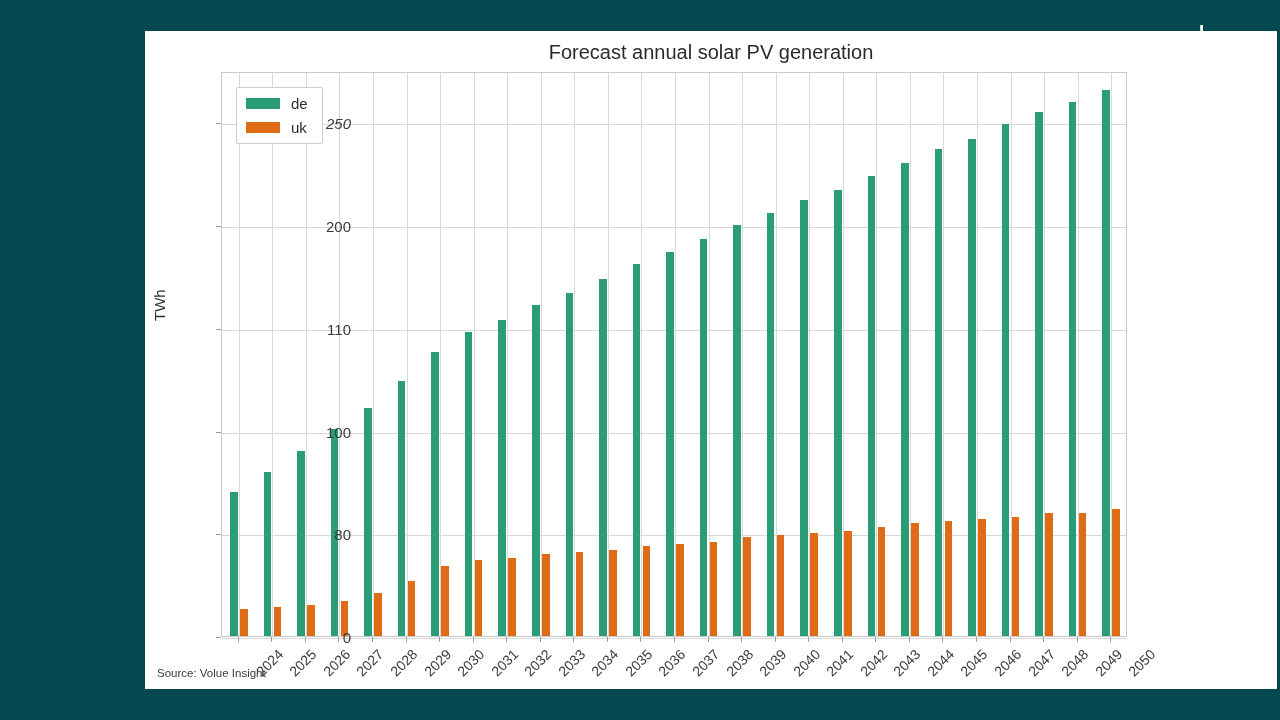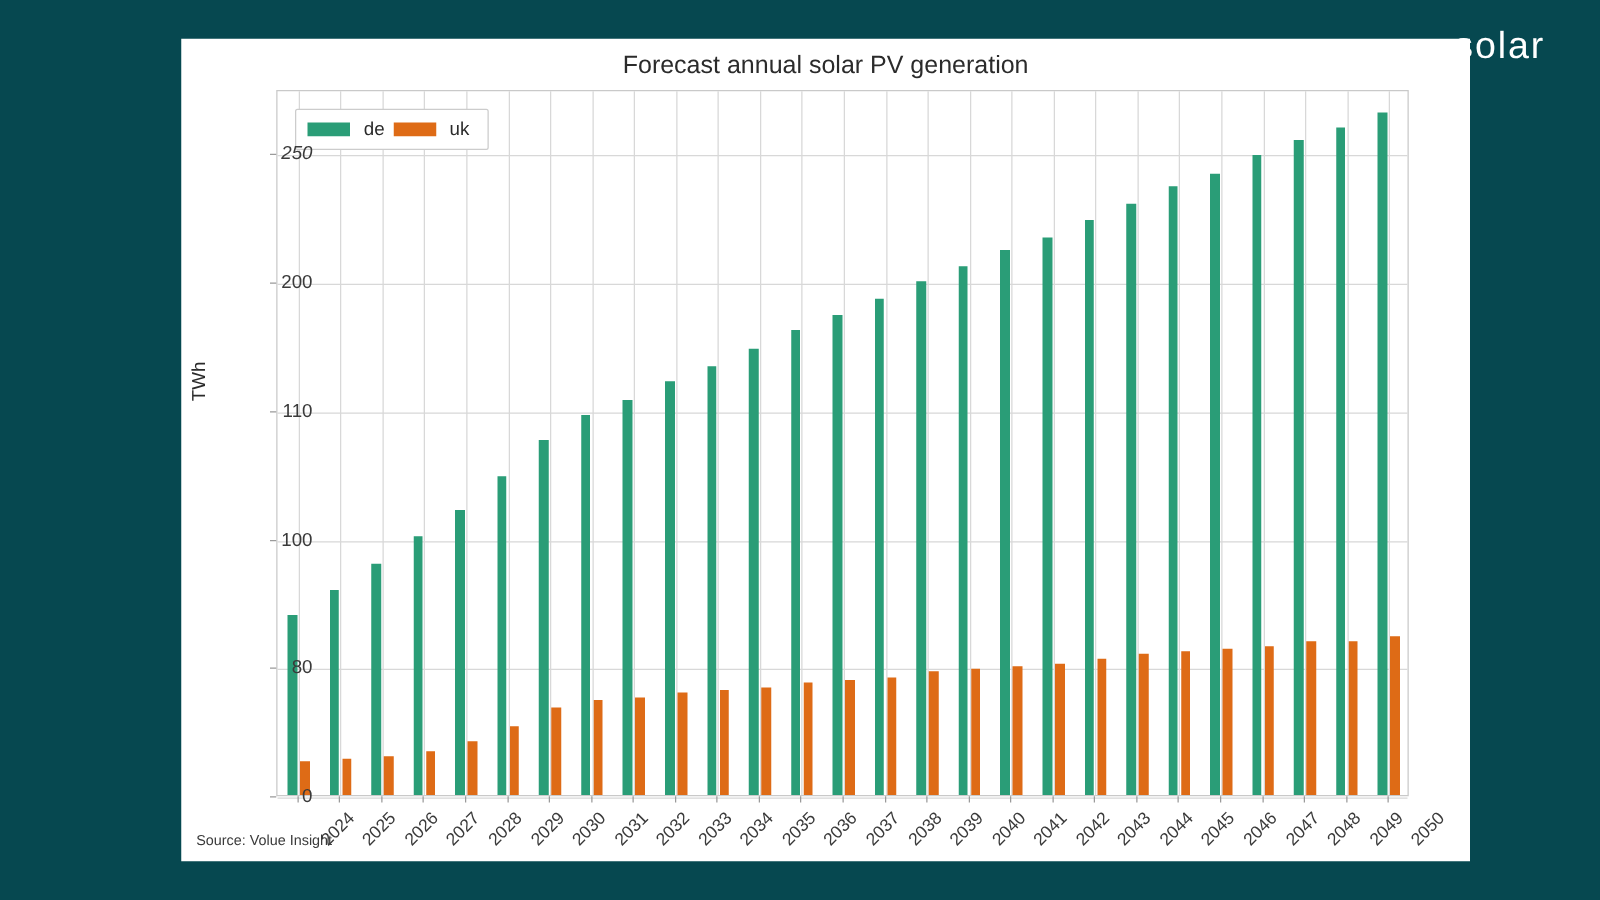--- a/index.html
+++ b/index.html
@@ -23,21 +23,21 @@
     letter-spacing: 1.5px;
     font-weight: 400;
     line-height: 1;
     user-select: none;
   }
 
   
   #chart-card {
     position: absolute;
     left: 145px; top: 31px;
-    width: 1031px; height: 658px;
+    width: 1132px; height: 658px;
     background: #ffffff;
   }
 
   #chart-title {
     position: absolute;
     left: 0; right: 0; top: 10px;
     text-align: center;
     font-size: 20px;
     color: #2b2b2b;
     font-weight: 400;
@@ -123,21 +123,21 @@
 
   
   #chart-legend {
     position: absolute;
     left: 14px; top: 14px;
     background: #ffffff;
     border: 1px solid #cccccc;
     border-radius: 2px;
     padding: 7px 14px 7px 9px;
     display: flex;
-    flex-direction: row;
+    flex-direction: column;
     gap: 7px;
   }
   .legend-row {
     display: flex;
     align-items: center;
     gap: 11px;
   }
   .legend-swatch {
     width: 34px; height: 11px;
     display: block;

